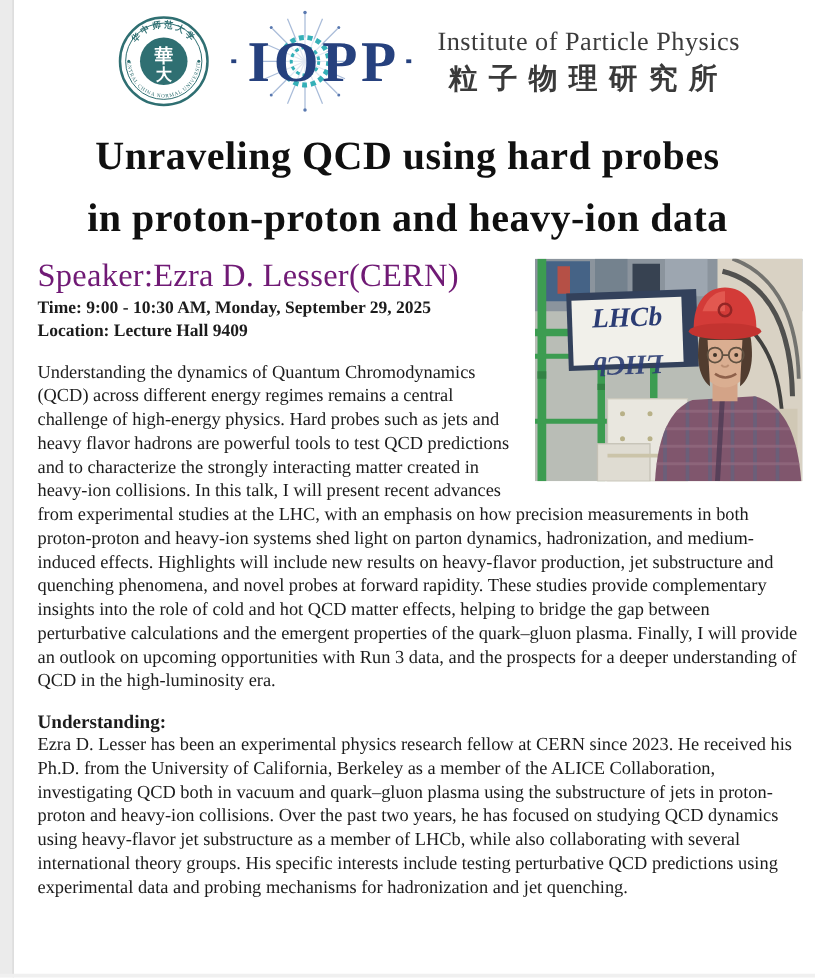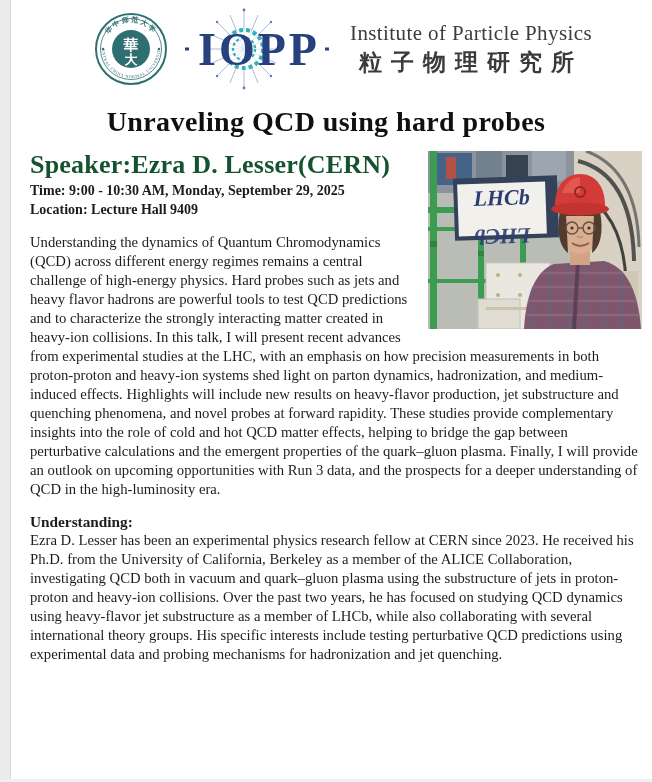--- a/index.html
+++ b/index.html
@@ -28,33 +28,33 @@
     display:flex;align-items:center;gap:14px;
   }
   .inst-text{display:flex;flex-direction:column;gap:1px;margin-left:4px;}
   .inst-en{font-size:21px;color:#3c3c3c;letter-spacing:.4px;}
   .inst-zh{font-size:23px;font-weight:bold;color:#3a3a3a;letter-spacing:9px;white-space:nowrap;text-align:center;}
 
   
   .title{
     margin:12px auto 2px;
     text-align:center;
-    font-size:28px;font-weight:bold;color:#101010;
+    font-size:32px;font-weight:bold;color:#101010;
     line-height:1.55;letter-spacing:.4px;
   }
   .title span{display:block;}
 
   
   .content{padding:2px 10px 0 30px;font-size:14.7px;line-height:19px;}
   .photo-wrap{
     float:right;width:214px;height:178px;
     margin:4px 0 8px 10px;
   }
   .speaker{
-    font-size:26px;font-weight:bold;color:#14532d;
+    font-size:26px;font-weight:normal;color:#701a75;
     margin:2px 0 0;line-height:1.25;letter-spacing:.2px;
   }
   .meta{margin:0 0 0;font-weight:bold;font-size:14px;line-height:1.32;}
   .meta + .meta{margin-top:1px;}
   .section{margin-top:13px;}
   .section-heading{font-weight:bold;font-size:15.3px;}
   .body-text{white-space:normal;}
 </style>
 </head>
 <body>
@@ -120,20 +120,21 @@
     </svg>
 
     <div class="inst-text">
       <div class="inst-en">Institute of Particle Physics</div>
       <div class="inst-zh">粒子物理研究所</div>
     </div>
   </div>
 
   <h1 class="title">
     <span>Unraveling QCD using hard probes</span>
+    <span>in proton-proton and heavy-ion data</span>
   </h1>
 
   <div class="content">
 
     <div class="photo-wrap">
       <svg width="214" height="178" viewBox="0 0 214 178">
         <rect width="214" height="178" fill="#b7bbb4"></rect>
 
         <rect x="0" y="0" width="214" height="42" fill="#87909a"></rect>
         <rect x="8" y="2" width="36" height="32" fill="#3e5d82"></rect>

